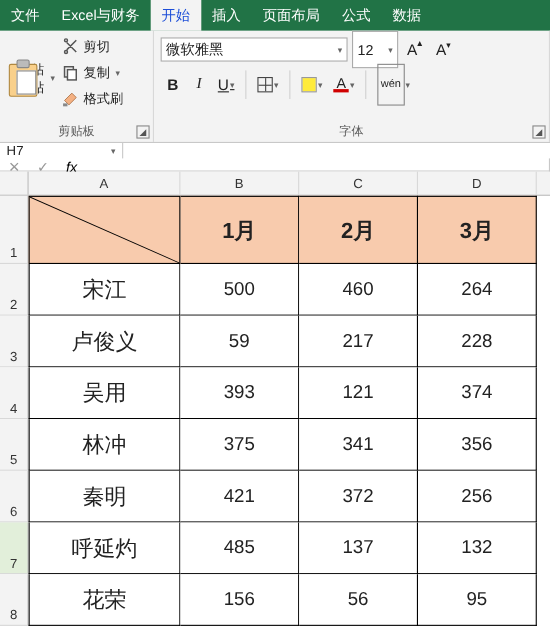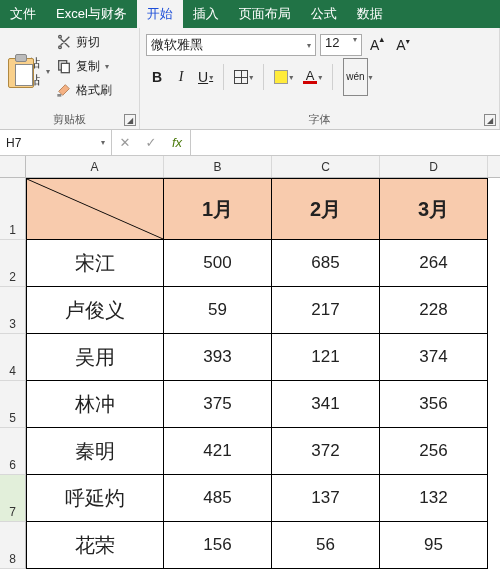--- a/index.html
+++ b/index.html
@@ -20,45 +20,45 @@
   .paste-icon .clip { position:absolute; left:9px; top:0px; width:12px; height:8px; background:#bbb; border:1px solid #888; border-radius:2px;}
   .paste-label { font-size:12px; margin-top:2px; }
   .drop-caret { font-size:8px; color:#666; }
   .mini-col { display:flex; flex-direction:column; gap:4px; margin-left:6px; }
   .mini-btn { display:flex; align-items:center; gap:4px; font-size:12px; cursor:pointer; height:20px; }
   .icon { width:16px; height:16px; display:inline-flex; align-items:center; justify-content:center; }
   .scissors svg, .copy-ic svg, .brush svg { width:16px; height:16px; }
   
   .font-row1 { display:flex; align-items:center; gap:4px; height:26px;}
   .font-name { width:170px; height:22px; border:1px solid #aaa; background:#fff; display:flex; align-items:center; padding:0 4px; font-size:13px; justify-content:space-between; cursor:pointer;}
-  .font-size { width:42px; height:22px; border:1px solid #aaa; background:#fff; display:flex; padding:0 4px; font-size:13px; justify-content:space-between; cursor:pointer;}
+  .font-size { width:42px; height:34px; border:1px solid #aaa; background:#fff; display:flex; align-items:center; padding:0 4px; font-size:13px; justify-content:space-between; cursor:pointer;}
   .aa-up { font-size:15px; position:relative; cursor:pointer; padding:0 2px;}
   .aa-up sup { font-size:9px; position:relative; top:-6px;}
   .aa-down { font-size:12px; position:relative; cursor:pointer; padding:0 2px;}
   .aa-down sup{ font-size:8px; position:relative; top:-4px;}
   .font-row2 { display:flex; align-items:center; gap:2px; height:26px; margin-top:6px;}
   .fbtn { min-width:22px; height:22px; display:flex; align-items:center; justify-content:center; cursor:pointer; font-size:14px; padding:0 3px; border:1px solid transparent;}
   .underline-u { text-decoration: underline; }
   .bord-ic { width:14px;height:14px;border:1px solid #444; display:inline-block; position:relative;}
   .bord-ic::before{content:'';position:absolute;left:0;right:0;top:50%;border-top:1px solid #444;}
   .bord-ic::after{content:'';position:absolute;top:0;bottom:0;left:50%;border-left:1px solid #444;}
   .fill-ic { width:14px;height:14px; background:linear-gradient(#ffeb3b,#ffeb3b); border:1px solid #999; display:inline-block; position:relative;}
   .font-color-ic { display:inline-flex; flex-direction:column; align-items:center; line-height:10px;}
   .font-color-ic .bar{ width:14px;height:3px;background:#d00000;}
   .wen-ic { border:1px solid #888; font-size:10px; padding:12px 2px; line-height:12px;}
   .sep { width:1px; background:#d0d0d0; margin:0 4px; align-self:stretch;}
   .caret{ font-size:8px; color:#666; margin-left:1px;}
   .dlg-launcher{ position:absolute; right:3px; bottom:3px; width:12px;height:12px; border:1px solid #888; font-size:8px; display:flex;align-items:center;justify-content:center; cursor:pointer; color:#555;}
   .group{position:relative;}
   
-  .fxbar { height:26px; border-bottom:1px solid #c8c8c8; display:flex; align-items:stretch; background:#fff;}
+  .fxbar { height:26px; border-bottom:1px solid #c8c8c8; display:flex; align-items:stretch; background:#fff;flex-direction:column;}
   .namebox { width:112px; border-right:1px solid #c8c8c8; display:flex; align-items:center; padding:0 6px; font-size:12px; justify-content:space-between; cursor:text;}
   .fx-btns { display:flex; align-items:center; border-right:1px solid #c8c8c8;}
   .fx-btn { width:26px; display:flex; align-items:center; justify-content:center; color:#999; cursor:pointer; font-size:13px;}
-  .fx-btn.fx { font-style:italic; font-family:serif; color:#4d7c0f; }
+  .fx-btn.fx { font-style:italic; font-family:serif; color:#000000; }
   .formula-input{ flex:1; padding:0 6px; display:flex; align-items:center;}
   
   .sheet { position:relative; }
   .colheads { display:flex; height:22px; background:#f3f3f3; border-bottom:1px solid #bdbdbd;}
   .corner { width:26px; border-right:1px solid #bdbdbd;}
   .colhead { text-align:center; border-right:1px solid #d8d8d8; display:flex; align-items:center; justify-content:center; font-size:12px; color:#333; cursor:pointer;}
   .rows { }
   .row { display:flex; }
   .rowhead { width:26px; background:#f3f3f3; border-right:1px solid #bdbdbd; border-bottom:1px solid #d8d8d8; display:flex; align-items:flex-end; justify-content:center; font-size:12px; color:#333; cursor:pointer; padding-bottom:2px;}
   .cell { border-right:1px solid #000; border-bottom:1px solid #000; display:flex; align-items:center; justify-content:center; font-size:17px; background:#fff; cursor:cell;}
@@ -221,21 +221,21 @@
       </div>
       <div class="cell colB r1 hdr-cell">1月</div>
       <div class="cell colC r1 hdr-cell">2月</div>
       <div class="cell colD r1 hdr-cell">3月</div>
     </div>
 
     <div class="row">
         <div class="rowhead rN">2</div>
       <div class="cell first colA rN name-cell">宋江</div>
       <div class="cell colB rN">500</div>
-      <div class="cell colC rN">685</div>
+      <div class="cell colC rN">460</div>
       <div class="cell colD rN">264</div>
       </div>
     <div class="row">
         <div class="rowhead rN">3</div>
       <div class="cell first colA rN name-cell">卢俊义</div>
       <div class="cell colB rN">59</div>
       <div class="cell colC rN">217</div>
       <div class="cell colD rN">228</div>
       </div>
     <div class="row">

